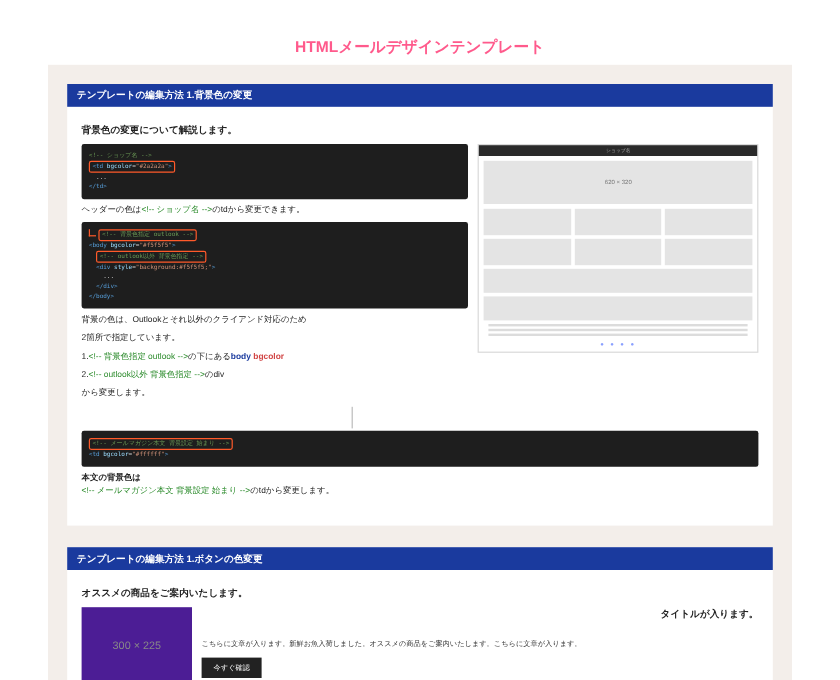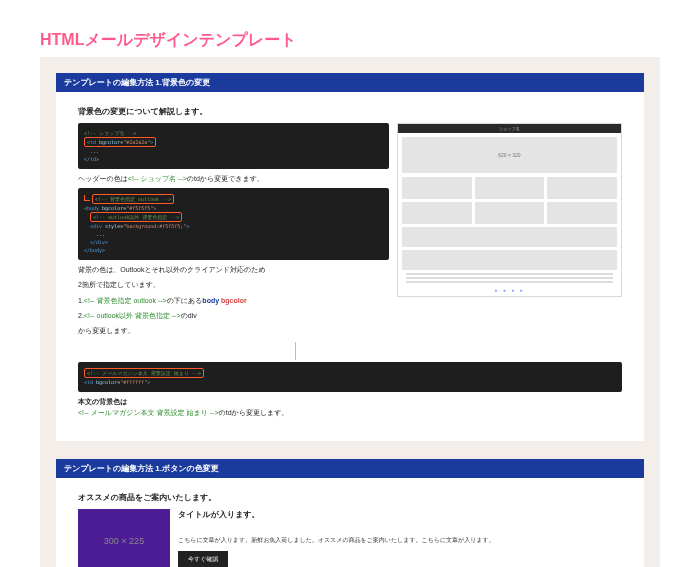--- a/index.html
+++ b/index.html
@@ -7,22 +7,23 @@
     margin: 0;
     font-family: -apple-system, "Hiragino Sans", "Hiragino Kaku Gothic ProN", Meiryo, sans-serif;
     background: #ffffff;
     width: 700px;
   }
   .page {
     width: 700px;
     padding: 30px 40px 20px;
   }
   .eyebrow {
+    text-align: center;
     color: #ff5a8c;
-    font-size: 16px;
+    font-size: 13px;
     font-weight: 600;
     margin-bottom: 6px;
   }
   .title {
     text-align: center;
     font-size: 20px;
     font-weight: 700;
     color: #111;
     margin: 0 0 22px;
   }
@@ -40,21 +41,21 @@
     font-size: 7px;
     color: #222;
   }
   .panel-header {
     background: #1a3a9e;
     color: #fff;
     font-size: 8px;
     font-weight: 700;
     padding: 4px 8px;
   }
-  .panel-body { padding: 8px 22px; }
+  .panel-body { padding: 8px 12px; }
   .subtext { font-size: 8px; margin: 6px 0; }
   .bold { font-weight: 700; }
 
   
   .code {
     background: #1e1e1e;
     color: #c6c6c6;
     font-family: Menlo, Consolas, monospace;
     font-size: 5px;
     line-height: 1.6;
@@ -135,21 +136,21 @@
 
   
   .feat { display: flex; gap: 8px; align-items: flex-start; margin-bottom: 6px; }
   .feat .thumb {
     width: 92px; height: 64px;
     background: #4c1d95;
     display: flex; align-items: center; justify-content: center;
     color: #888; font-size: 9px;
   }
   .feat .copy { flex: 1; }
-  .feat .copy .ftitle { font-weight: 700; font-size: 8px; margin-bottom: 16px; }
+  .feat .copy .ftitle { font-weight: 700; font-size: 8px; margin-bottom: 16px; text-align: right; }
   .feat .copy .fbody  { font-size: 6px; color: #333; line-height: 1.5; }
   .btn {
     display: inline-block;
     background: #222; color: #fff;
     font-size: 6px; padding: 4px 10px;
     margin-top: 6px;
   }
 
   
   .ann { font-size: 7px; line-height: 1.6; margin: 4px 0; }

